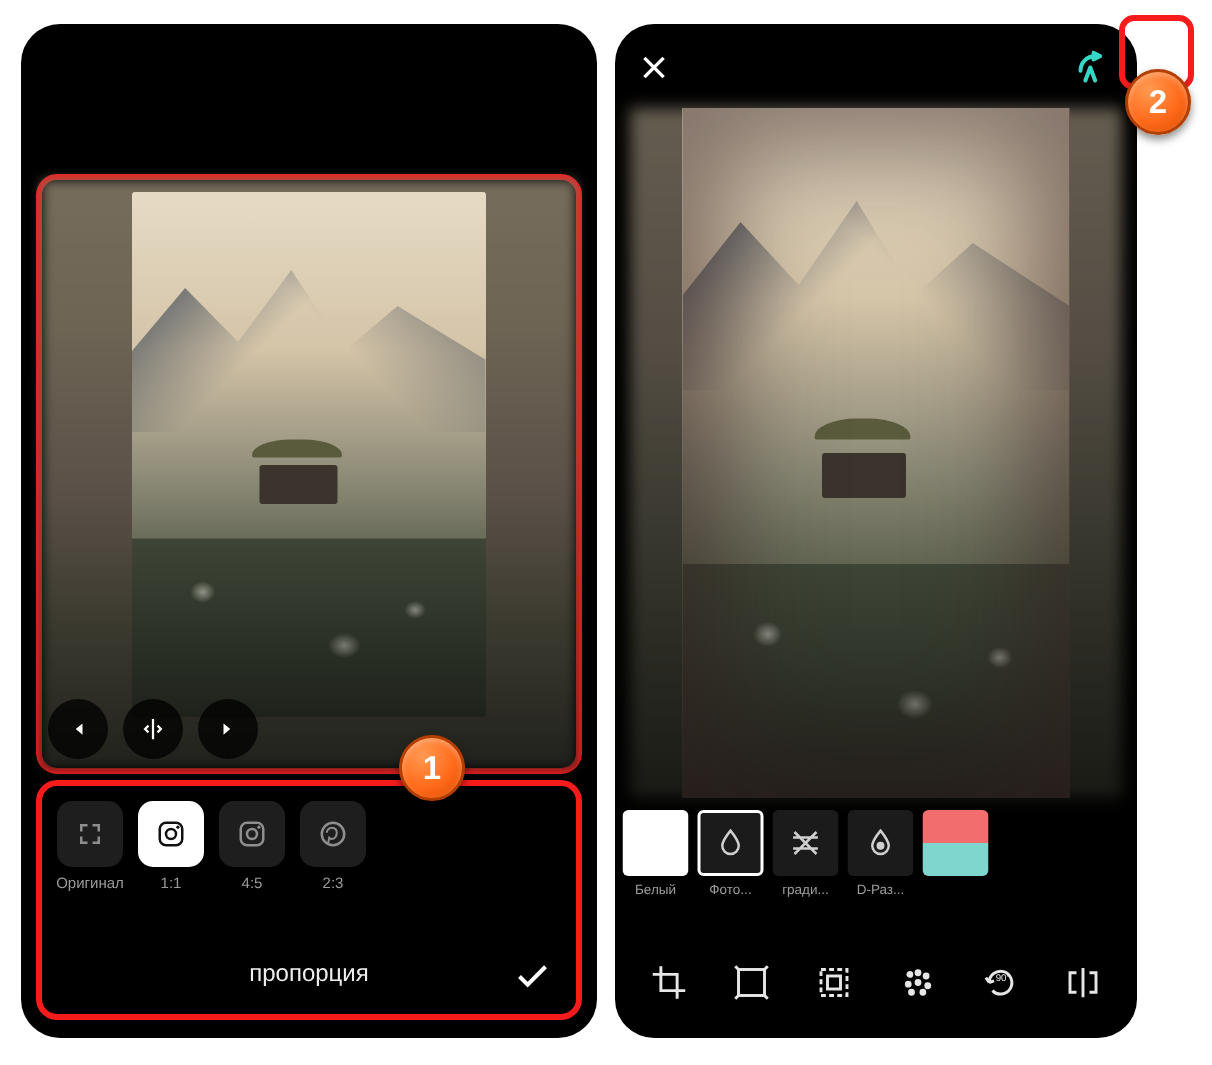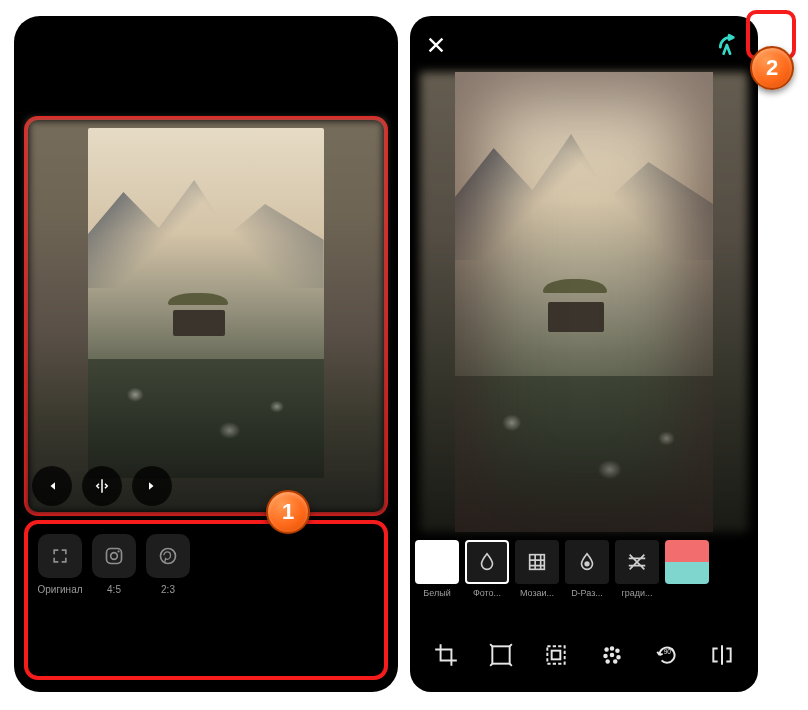--- a/index.html
+++ b/index.html
@@ -7,21 +7,21 @@
     background: #fff;
     font-family: -apple-system, Helvetica, Arial, sans-serif;
     width: 808px; height: 710px; overflow: hidden; position: relative;
   }
   .stage { width: 808px; height: 710px; position: relative; }
 
   .screen {
     position: absolute; background: #000; border-radius: 26px; overflow: hidden;
   }
   .screen.left  { left: 14px;  top: 16px; width: 384px; height: 676px; }
-  .screen.right { left: 410px; top: 16px; width: 348px; height: 676px; border-radius: 21px; }
+  .screen.right { left: 410px; top: 16px; width: 348px; height: 676px; }
 
   
   .l-canvas {
     position: absolute; left: 10px; top: 100px; width: 364px; height: 400px;
     border: 4px solid #f71c1c; border-radius: 14px;
   }
   .l-canvas-bg {
     position: absolute; inset: 0;
     background:
       linear-gradient(180deg,#d7c5a6 0%,#c8b699 25%,#a19081 55%,#6d6a56 75%,#3c3d35 100%);
@@ -211,40 +211,58 @@
     <div class="l-bottom">
       <div class="ratio-row" id="ratio-row">
           <div class="ratio">
             <div class="box" style="color:#8e8e8e">
               <svg class="glyph" viewBox="0 0 24 24">
                 <path d="M4 4h6v2H6v4H4zM20 4h-6v2h4v4h2zM4 20h6v-2H6v-4H4zM20 20h-6v-2h4v-4h2z"></path>
               </svg>
             </div>
             <span>Оригинал</span>
           </div>
+          <div class="ratio selected">
+            <div class="box" style="color:#111">
+              <svg class="glyph" viewBox="0 0 24 24">
+                <rect x="3" y="3" width="18" height="18" rx="5" fill="none" stroke="currentColor" stroke-width="2"></rect>
+                <circle cx="12" cy="12" r="4" fill="none" stroke="currentColor" stroke-width="2"></circle>
+                <circle cx="17.5" cy="6.5" r="1.3" fill="currentColor"></circle>
+              </svg>
+            </div>
+            <span>1:1</span>
+          </div>
           <div class="ratio">
             <div class="box" style="color:#8e8e8e">
               <svg class="glyph" viewBox="0 0 24 24">
                 <rect x="3" y="3" width="18" height="18" rx="5" fill="none" stroke="currentColor" stroke-width="2"></rect>
                 <circle cx="12" cy="12" r="4" fill="none" stroke="currentColor" stroke-width="2"></circle>
                 <circle cx="17.5" cy="6.5" r="1.3" fill="currentColor"></circle>
               </svg>
             </div>
             <span>4:5</span>
           </div>
           <div class="ratio">
             <div class="box" style="color:#8e8e8e">
               <svg class="glyph" viewBox="0 0 24 24">
                 <circle cx="12" cy="12" r="9" fill="none" stroke="currentColor" stroke-width="2"></circle>
                 <path d="M11 7c3 0 4 2 4 4 0 3-2 5-4 5-1 0-2-1-2-1l-1 5M11 7c-2 0-4 2-4 4" fill="none" stroke="currentColor" stroke-width="1.6"></path>
               </svg>
             </div>
             <span>2:3</span>
           </div>
         </div>
+      <div class="l-toolbar">
+        <span>пропорция</span>
+        <span class="check">
+          <svg width="26" height="26" viewBox="0 0 24 24">
+              <path d="M4 12l5 5L20 6" fill="none" stroke="#fff" stroke-width="2.5"></path>
+            </svg>
+        </span>
+      </div>
     </div>
   </div>
 
   <div class="screen right">
     <div class="r-top">
       <div class="r-close">
         <svg viewBox="0 0 24 24">
             <path d="M5 5l14 14M19 5L5 19"></path>
           </svg>
       </div>
@@ -274,42 +292,33 @@
           <div class="tile">
             <svg viewBox="0 0 24 24">
               <path d="M12 3c4 5 6 8 6 11a6 6 0 11-12 0c0-3 2-6 6-11z"></path>
             </svg>
           </div>
           <span>Фото...</span>
         </div>
         <div class="bgopt">
           <div class="tile">
             <svg viewBox="0 0 24 24">
-              <rect x="4" y="4" width="16" height="16"></rect>
-              <path d="M4 10h16M4 16h16M10 4v16M16 4v16"></path>
-            </svg>
-          </div>
-          <span>Мозаи...</span>
+              <path d="M4 4l16 16M4 20L20 4M3 8h18M3 16h18"></path>
+            </svg>
+          </div>
+          <span>гради...</span>
         </div>
         <div class="bgopt">
           <div class="tile">
             <svg viewBox="0 0 24 24">
               <path d="M12 3c4 5 6 8 6 11a6 6 0 11-12 0c0-3 2-6 6-11z"></path>
               <circle cx="12" cy="14" r="2" fill="#cfcfcf"></circle>
             </svg>
           </div>
           <span>D-Раз...</span>
-        </div>
-        <div class="bgopt">
-          <div class="tile">
-            <svg viewBox="0 0 24 24">
-              <path d="M4 4l16 16M4 20L20 4M3 8h18M3 16h18"></path>
-            </svg>
-          </div>
-          <span>гради...</span>
         </div>
         <div class="bgopt">
           <div class="accent-pair">
             <div style="background:#f26e6e"></div>
             <div style="background:#7fd6cf"></div>
           </div>
           <span></span>
         </div>
       </div>
 

